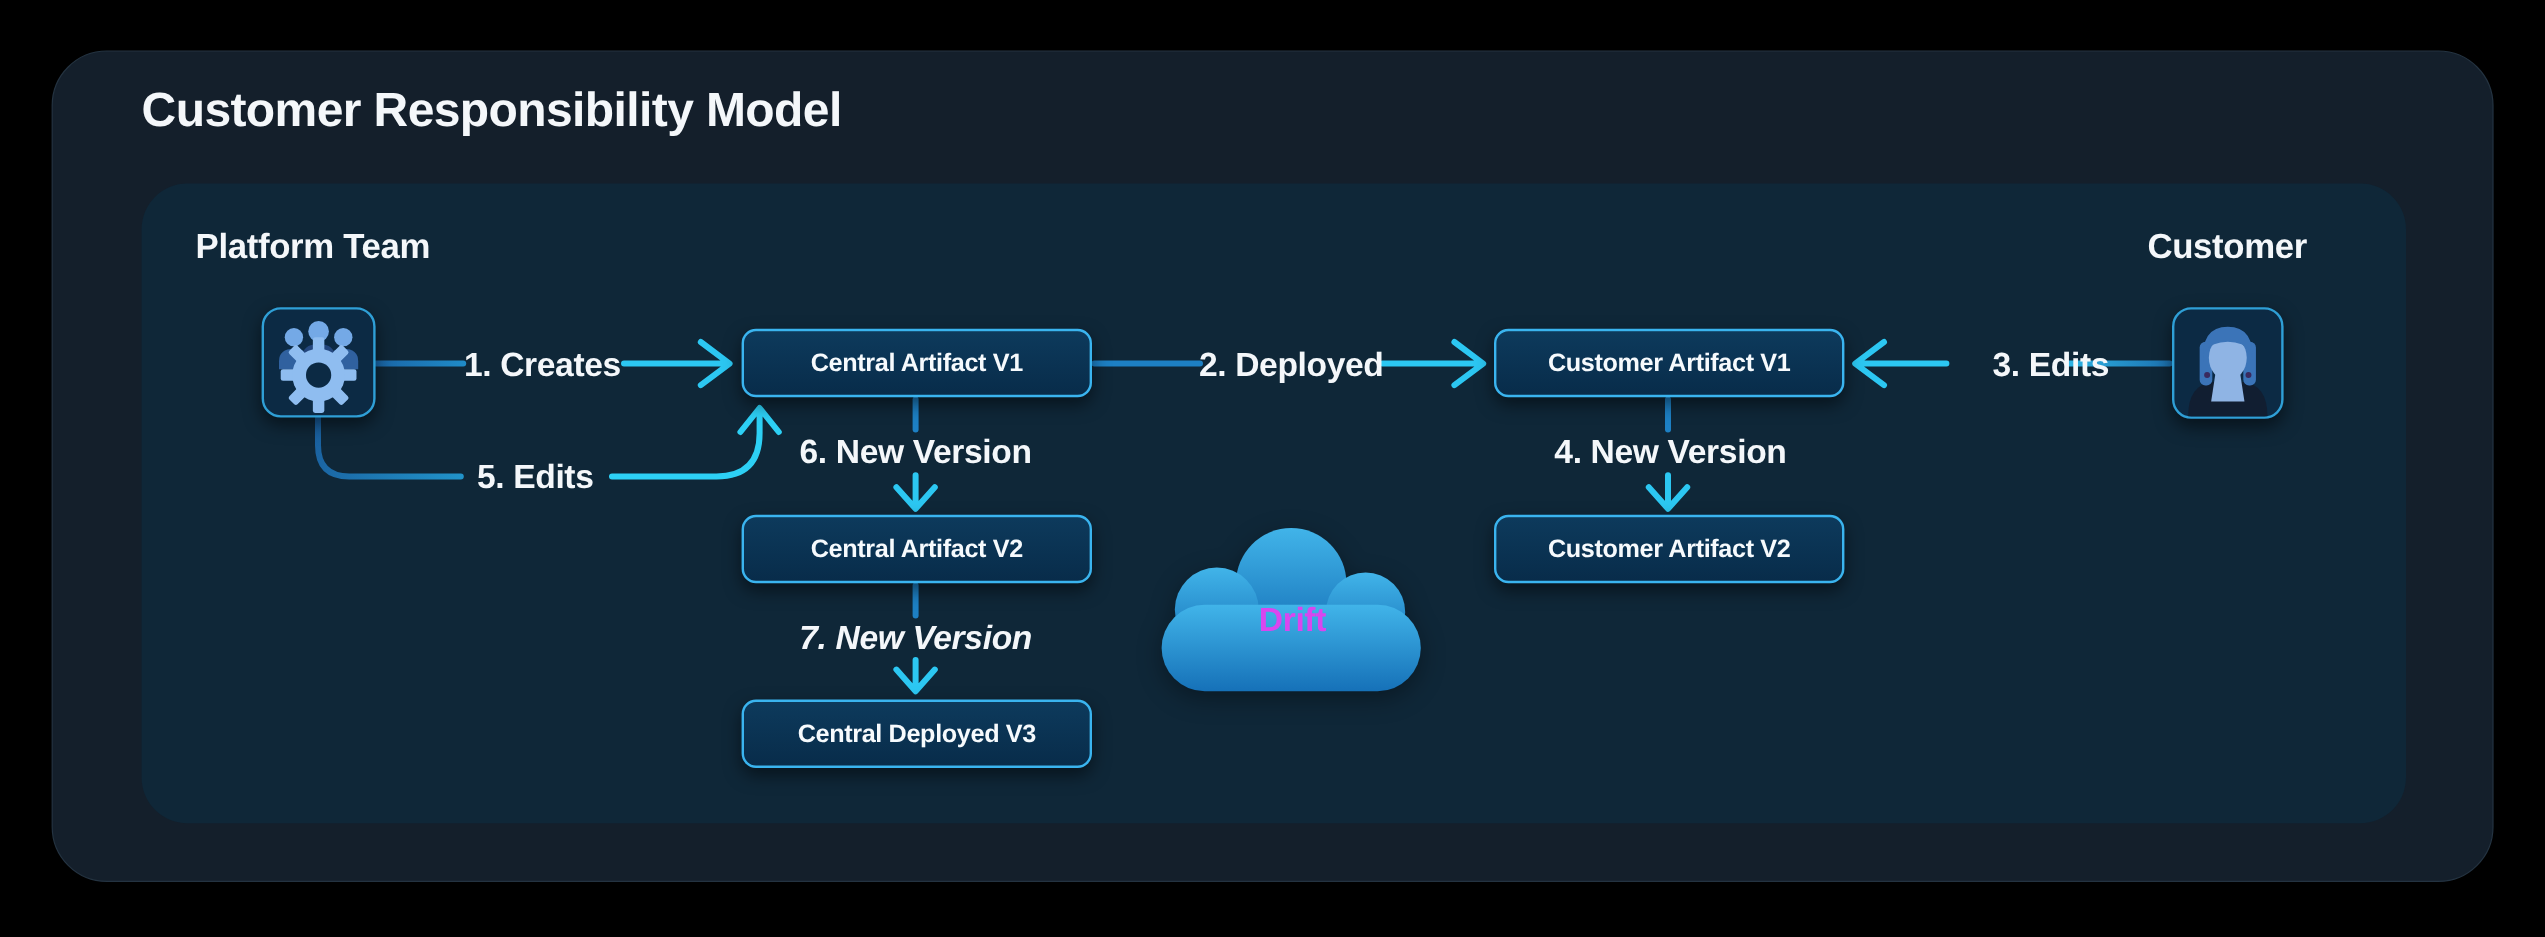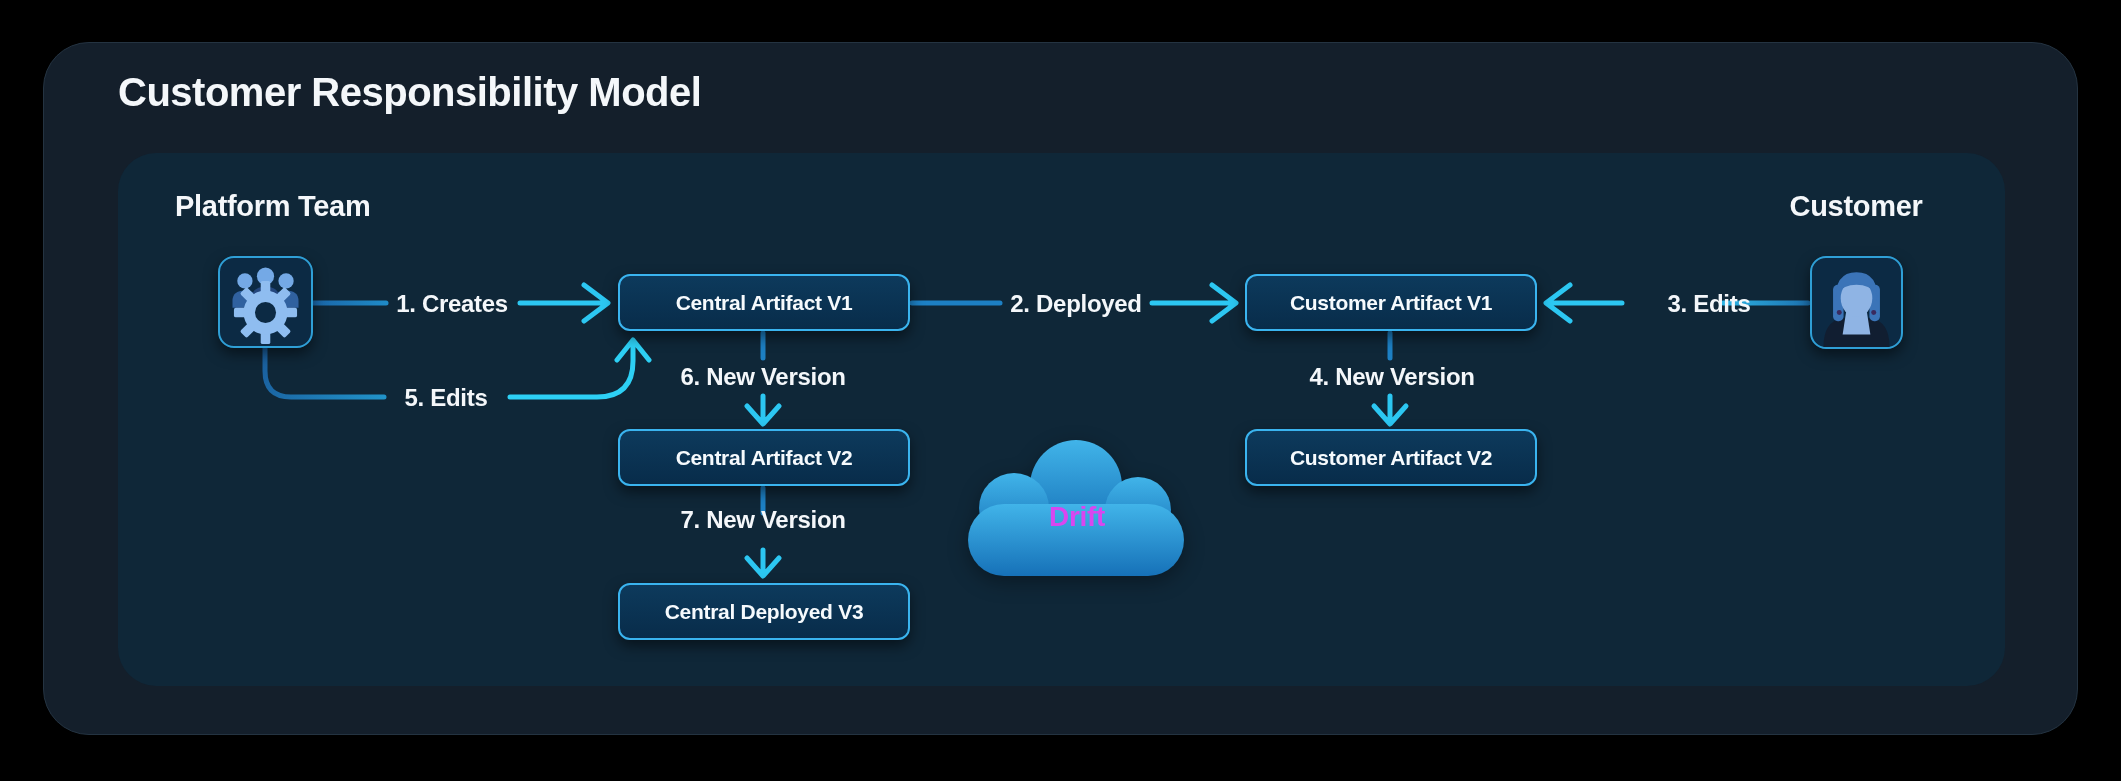--- a/index.html
+++ b/index.html
@@ -2,37 +2,37 @@
 <html><head>
 <meta charset="utf-8">
 <style>
   html,body{margin:0;padding:0;background:#000;}
   body{width:2121px;height:781px;overflow:hidden;font-family:"Liberation Sans","DejaVu Sans",sans-serif;}
   .canvas{position:relative;width:2121px;height:669px;background:#000;border-radius:32px;}
   .outer{position:absolute;left:43px;top:42px;width:2035px;height:693px;background:#141f2b;border:1px solid #243341;border-radius:46px;box-sizing:border-box;}
   .title{position:absolute;left:118px;top:70px;font-size:40px;font-weight:bold;color:#f4f7fa;letter-spacing:-0.5px;white-space:nowrap;}
   .panel{position:absolute;left:118px;top:153px;width:1887px;height:533px;background:#0f2738;border-radius:38px;}
   .group-label{position:absolute;font-size:29px;font-weight:bold;color:#f4f7fa;letter-spacing:-0.3px;white-space:nowrap;}
-  .platform-label{left:175px;top:190px;}
+  .platform-label{left:163px;top:190px;}
   .customer-label{left:1856px;top:190px;transform:translateX(-50%);}
   .node{position:absolute;width:292px;height:57px;box-sizing:border-box;border:2px solid #3ab4ef;border-radius:12px;
         background:linear-gradient(180deg,#0d3a5c 0%,#082c4a 100%);
         color:#f6fafd;font-size:21px;font-weight:bold;letter-spacing:-0.3px;
         display:flex;align-items:center;justify-content:center;white-space:nowrap;
         box-shadow:0 6px 14px rgba(0,0,0,0.5);}
   .node-central-v1{left:618px;top:274px;}
   .node-central-v2{left:618px;top:429px;}
   .node-central-v3{left:618px;top:583px;}
   .node-customer-v1{left:1245px;top:274px;}
   .node-customer-v2{left:1245px;top:429px;}
   .icon-box{position:absolute;box-sizing:border-box;background:#0c2a44;border:2px solid #2f9fd6;border-radius:16px;box-shadow:0 6px 14px rgba(0,0,0,0.5);}
   .platform-icon-box{left:218px;top:256px;width:95px;height:92px;}
   .customer-icon-box{left:1810px;top:256px;width:93px;height:93px;}
   .icon-box svg{display:block;width:100%;height:100%;}
-  .edge-label{position:absolute;transform:translate(-50%,-50%);font-size:24px;font-weight:bold;color:#f4f7fa;letter-spacing:-0.3px;white-space:nowrap;}
+  .edge-label{position:absolute;transform:translate(-50%,-50%);font-size:28px;font-weight:bold;color:#f4f7fa;letter-spacing:-0.3px;white-space:nowrap;}
   .connectors{position:absolute;left:0;top:0;width:2121px;height:781px;pointer-events:none;}
   .cloud-svg{position:absolute;left:940px;top:430px;width:272px;height:158px;filter:drop-shadow(0 6px 10px rgba(0,0,0,0.35));}
   .drift-label{position:absolute;left:1077px;top:517px;transform:translate(-50%,-50%);font-size:28px;font-weight:bold;color:#d946ef;letter-spacing:-0.3px;}
 </style>
 </head>
 <body>
 
 <div class="canvas">
   <div class="outer"></div>
   <div class="title">Customer Responsibility Model</div>
@@ -140,21 +140,21 @@
   <div class="node node-central-v3">Central Deployed V3</div>
   <div class="node node-customer-v1">Customer Artifact V1</div>
   <div class="node node-customer-v2">Customer Artifact V2</div>
 
   <div class="edge-label" style="left:452px;top:304px;">1. Creates</div>
   <div class="edge-label" style="left:1076px;top:304px;">2. Deployed</div>
   <div class="edge-label" style="left:1673px;top:304px;margin-left:36px;">3. Edits</div>
   <div class="edge-label" style="left:1392px;top:377px;">4. New Version</div>
   <div class="edge-label" style="left:446px;top:398px;">5. Edits</div>
   <div class="edge-label" style="left:763px;top:377px;">6. New Version</div>
-  <div class="edge-label" style="left:763px;top:520px;">7. New Version</div>
+  <div class="edge-label" style="left:763px;top:532px;font-style:italic;">7. New Version</div>
 
   <svg class="cloud-svg" viewBox="0 0 272 158">
     <defs>
       <linearGradient id="cloudGrad" x1="0" y1="0" x2="0" y2="1">
         <stop offset="0" stop-color="#41b4e9"></stop>
         <stop offset="1" stop-color="#1671b8"></stop>
       </linearGradient>
     </defs>
     <g fill="url(#cloudGrad)">
       <circle cx="136" cy="56" r="46"></circle>

